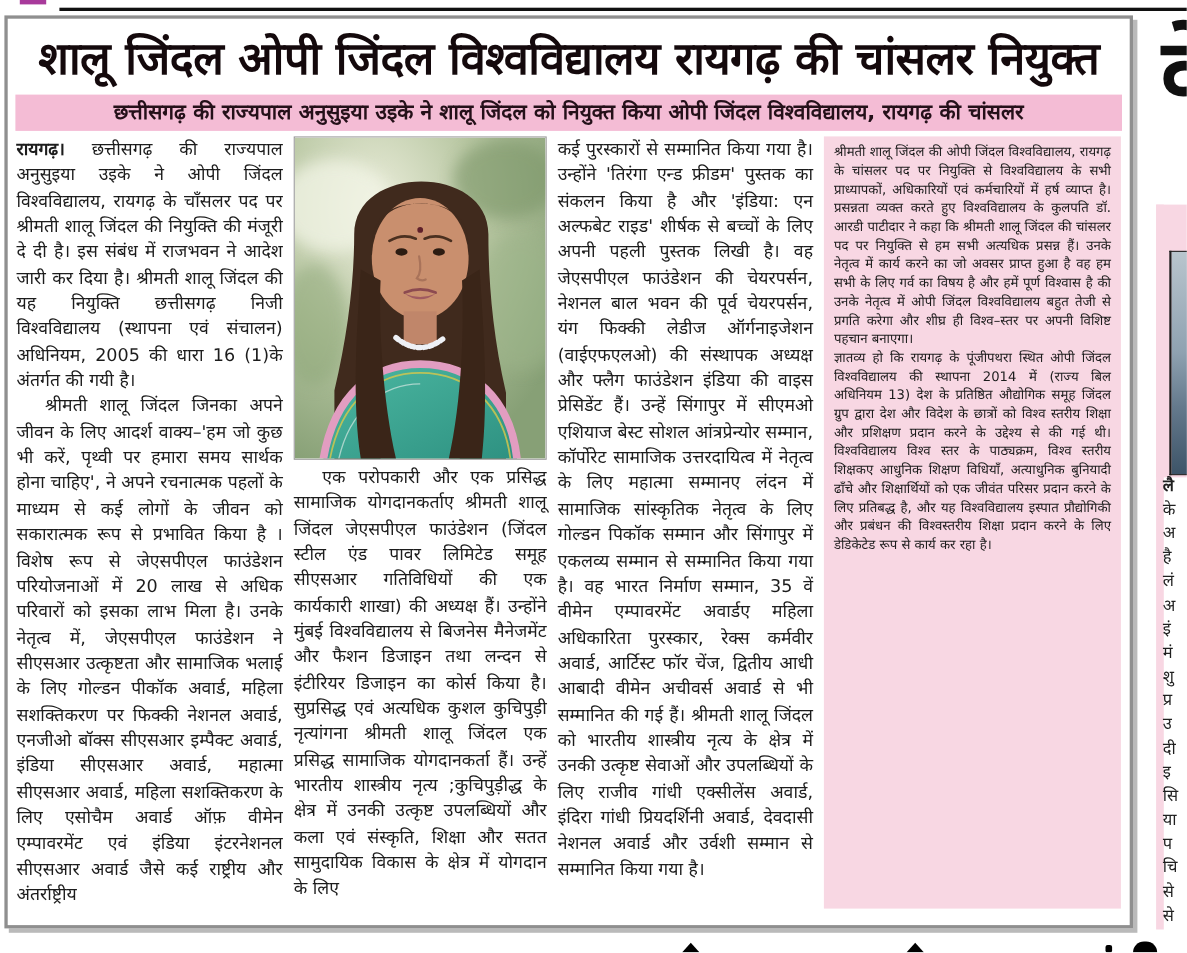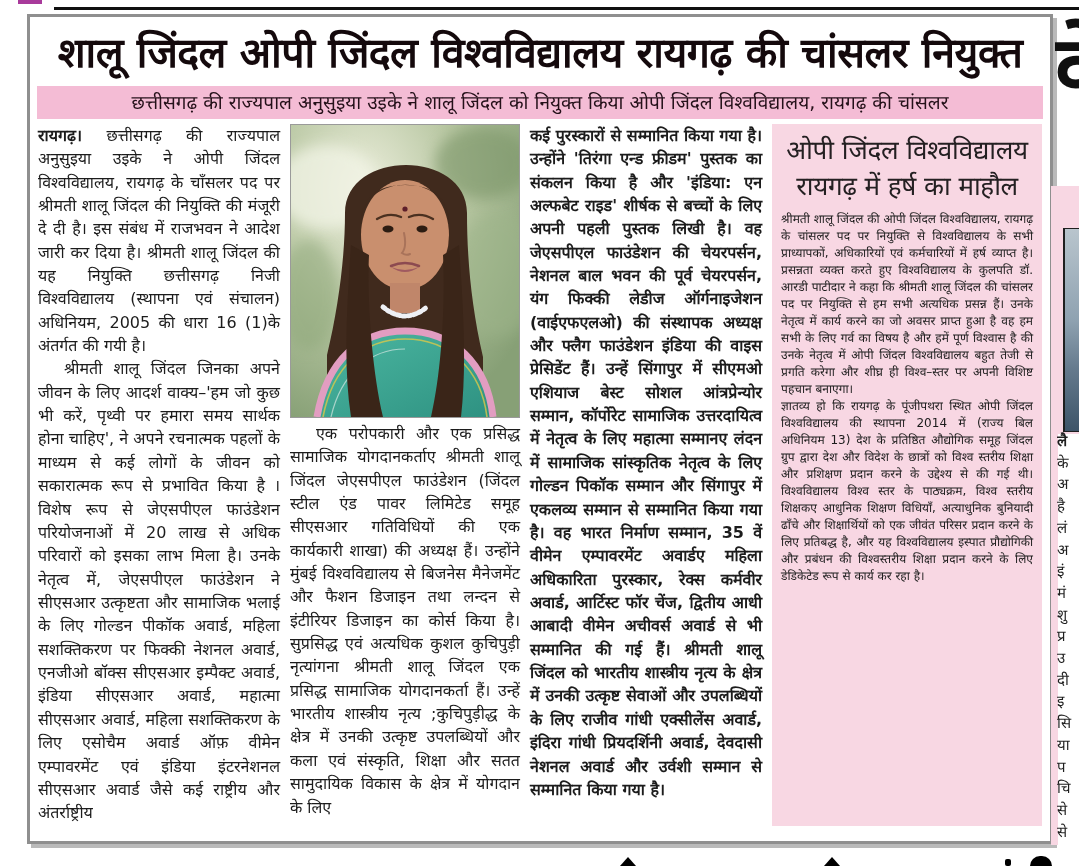--- a/index.html
+++ b/index.html
@@ -3,37 +3,37 @@
 <meta charset="utf-8">
 <style>
   html,body{margin:0;padding:0;background:#ffffff;}
   .page{
     position:relative;width:1079px;height:866px;overflow:hidden;background:#ffffff;
     font-family:"DejaVu Sans","Liberation Sans",sans-serif;color:#1c1c1c;
   }
   .top-tick{position:absolute;left:18px;top:0;width:24px;height:4px;}
   .top-rule{position:absolute;left:54px;top:7px;width:1025px;height:3px;background:#101010;}
   .article-box{
-    position:absolute;left:27px;top:14px;width:1026px;height:830px;box-sizing:border-box;
+    position:absolute;left:4px;top:14px;width:1026px;height:830px;box-sizing:border-box;
     background:#ffffff;border:3px solid #8f8f8f;box-shadow:4px 4px 0 rgba(130,130,130,.55);
     padding:8px 5px 0 5px;overflow:hidden;
   }
   .headline{
     font-size:41px;font-weight:bold;text-align:center;line-height:1.3;
     white-space:nowrap;overflow:hidden;margin:2px 0 6px 0;letter-spacing:-.5px;
   }
   .banner{
-    font-size:19px;font-weight:normal;text-align:center;line-height:1.5;
+    font-size:19px;font-weight:bold;text-align:center;line-height:1.5;
     white-space:nowrap;overflow:hidden;padding:2px 0;margin:0 2px 5px 2px;
   }
   .cols{display:flex;gap:10px;padding:0 3px;align-items:flex-start;}
   .col{font-size:16px;line-height:1.46;text-align:justify;}
   .col-1{width:244px;}
   .col-2{width:230px;}
-  .col-3{width:234px;font-weight:bold;}
+  .col-3{width:234px;}
   .col p{margin:0;}
   .col p.indent{text-indent:26px;}
   .lead{font-weight:bold;}
   .photo-frame{width:228px;height:292px;border:1px solid #9a9a9a;margin-bottom:4px;overflow:hidden;}
   .photo-frame svg{display:block;}
   .sidebar{
     width:272px;box-sizing:border-box;height:702px;padding:6px 9px;overflow:hidden;
   }
   .sidebar-heading{
     font-size:26px;line-height:1.4;text-align:center;margin:2px 0 6px 0;color:#242022;
@@ -127,21 +127,20 @@
           </svg>
         </div>
         <p class="indent">एक परोपकारी और एक प्रसिद्ध सामाजिक योगदानकर्ताए श्रीमती शालू जिंदल जेएसपीएल फाउंडेशन (जिंदल स्टील एंड पावर लिमिटेड समूह सीएसआर गतिविधियों की एक कार्यकारी शाखा) की अध्यक्ष हैं। उन्होंने मुंबई विश्वविद्यालय से बिजनेस मैनेजमेंट और फैशन डिजाइन तथा लन्दन से इंटीरियर डिजाइन का कोर्स किया है। सुप्रसिद्ध एवं अत्यधिक कुशल कुचिपुड़ी नृत्यांगना श्रीमती शालू जिंदल एक प्रसिद्ध सामाजिक योगदानकर्ता हैं। उन्हें भारतीय शास्त्रीय नृत्य ;कुचिपुड़ीद्ध के क्षेत्र में उनकी उत्कृष्ट उपलब्धियों और कला एवं संस्कृति, शिक्षा और सतत सामुदायिक विकास के क्षेत्र में योगदान के लिए</p>
       </div>
 
       <div class="col col-3">
         <p>कई पुरस्कारों से सम्मानित किया गया है। उन्होंने 'तिरंगा एन्ड फ्रीडम' पुस्तक का संकलन किया है और  'इंडिया: एन अल्फबेट राइड' शीर्षक से बच्चों के लिए अपनी पहली पुस्तक लिखी है। वह जेएसपीएल फाउंडेशन की चेयरपर्सन, नेशनल बाल भवन की पूर्व चेयरपर्सन, यंग फिक्की लेडीज ऑर्गनाइजेशन (वाईएफएलओ) की संस्थापक अध्यक्ष और  फ्लैग फाउंडेशन इंडिया की वाइस प्रेसिडेंट हैं। उन्हें सिंगापुर में सीएमओ एशियाज बेस्ट सोशल आंत्रप्रेन्योर सम्मान, कॉर्पोरेट सामाजिक उत्तरदायित्व में नेतृत्व के लिए महात्मा सम्मानए लंदन में सामाजिक सांस्कृतिक नेतृत्व के लिए गोल्डन पिकॉक सम्मान  और सिंगापुर में एकलव्य सम्मान से सम्मानित किया गया है। वह भारत निर्माण सम्मान, 35 वें वीमेन एम्पावरमेंट अवार्डए महिला अधिकारिता पुरस्कार, रेक्स कर्मवीर अवार्ड, आर्टिस्ट फॉर चेंज, द्वितीय आधी आबादी वीमेन अचीवर्स अवार्ड से भी सम्मानित की गई हैं। श्रीमती शालू जिंदल को भारतीय शास्त्रीय नृत्य के क्षेत्र में उनकी उत्कृष्ट सेवाओं और उपलब्धियों के लिए राजीव गांधी एक्सीलेंस अवार्ड, इंदिरा गांधी प्रियदर्शिनी अवार्ड, देवदासी नेशनल अवार्ड और उर्वशी सम्मान से सम्मानित किया गया है।</p>
       </div>
 
       <div class="sidebar" style="background: rgb(248, 215, 227);">
-        <div class="sidebar-heading">ओपी जिंदल विश्वविद्यालय रायगढ़ में हर्ष का माहौल</div>
         <p>श्रीमती शालू जिंदल की ओपी जिंदल विश्वविद्यालय, रायगढ़ के चांसलर पद पर नियुक्ति से विश्वविद्यालय के सभी प्राध्यापकों, अधिकारियों एवं कर्मचारियों में हर्ष व्याप्त है। प्रसन्नता व्यक्त करते हुए विश्वविद्यालय के कुलपति डॉ. आरडी पाटीदार ने कहा कि श्रीमती शालू जिंदल की चांसलर पद पर नियुक्ति से हम सभी अत्यधिक प्रसन्न हैं।  उनके नेतृत्व में कार्य करने का जो अवसर प्राप्त हुआ है वह हम सभी के लिए गर्व का विषय है और हमें पूर्ण विश्वास है की उनके नेतृत्व में ओपी जिंदल विश्वविद्यालय बहुत तेजी से प्रगति करेगा और शीघ्र ही विश्व–स्तर पर अपनी विशिष्ट पहचान बनाएगा।</p>
         <p>ज्ञातव्य हो कि रायगढ़ के पूंजीपथरा स्थित ओपी जिंदल विश्वविद्यालय की स्थापना 2014 में (राज्य बिल अधिनियम 13) देश के प्रतिष्ठित औद्योगिक समूह जिंदल ग्रुप द्वारा देश और विदेश के छात्रों को विश्व स्तरीय शिक्षा और प्रशिक्षण प्रदान करने के उद्देश्य से  की गई थी। विश्वविद्यालय विश्व स्तर के पाठ्यक्रम, विश्व स्तरीय शिक्षकए आधुनिक शिक्षण विधियाँ, अत्याधुनिक बुनियादी ढाँचे और शिक्षार्थियों को एक जीवंत परिसर प्रदान करने के लिए प्रतिबद्ध है, और यह विश्वविद्यालय इस्पात प्रौद्योगिकी और प्रबंधन की विश्वस्तरीय शिक्षा प्रदान करने के लिए डेडिकेटेड रूप से कार्य कर रहा है।</p>
       </div>
 
     </div>
   </div>
 
   <div class="sliver-headline">वे</div>
   <div class="sliver-pink-wide" style="background: rgb(248, 215, 227);"></div>
   <div class="sliver-pink-strip" style="background: rgb(248, 215, 227);"></div>

